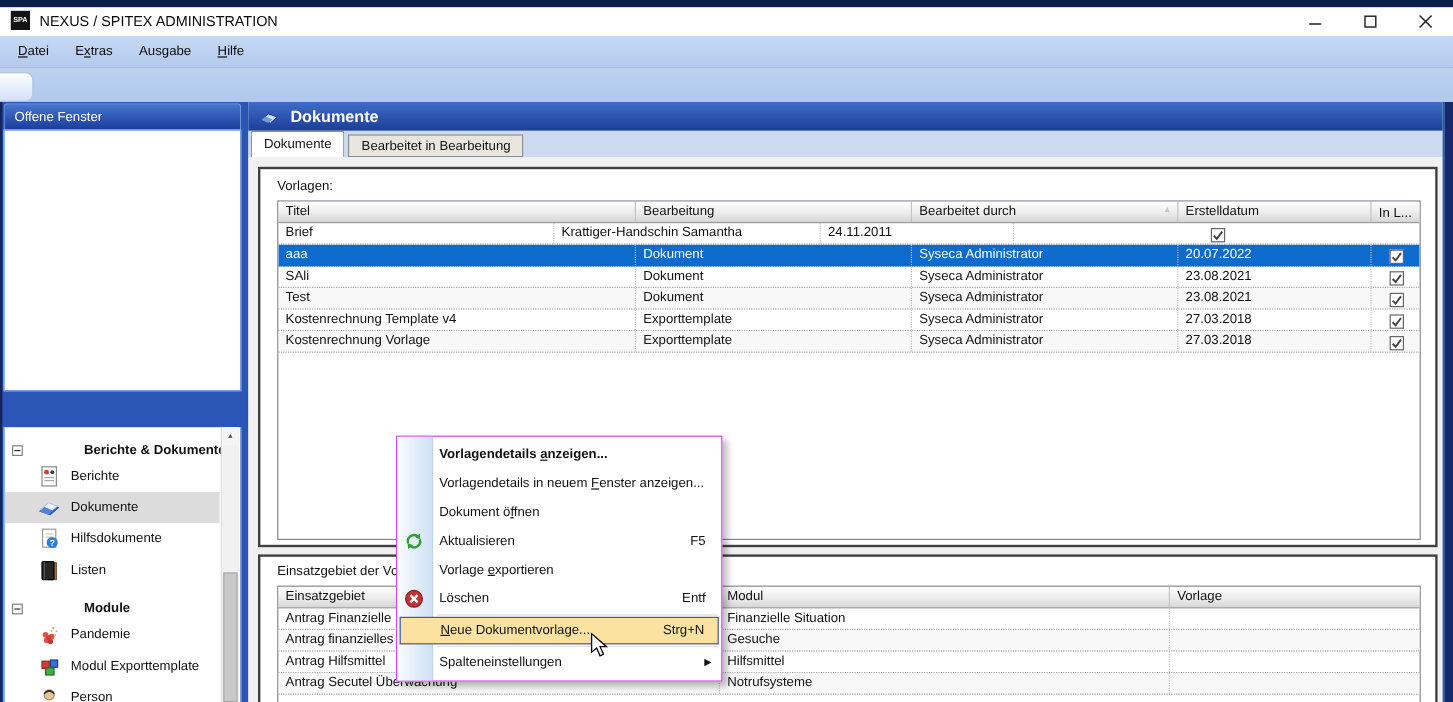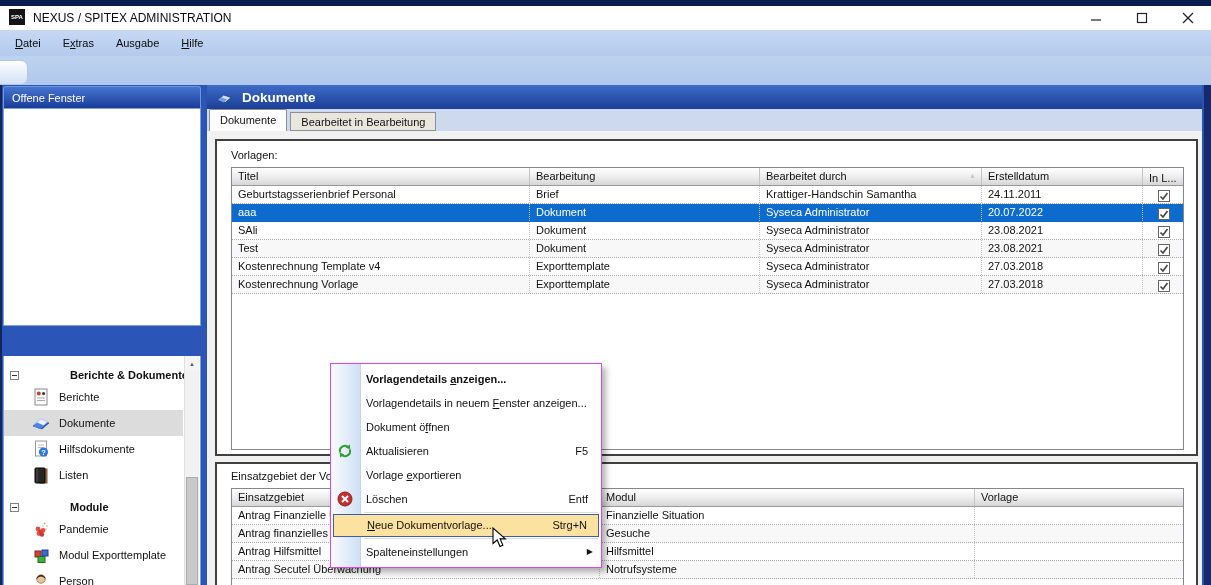--- a/index.html
+++ b/index.html
@@ -266,21 +266,20 @@
               <div class="lvh-c w1">Bearbeitung</div>
               <div class="lvh-c w2">
                 <span>Bearbeitet durch</span>
                 <span class="sort-ic">▲</span>
               </div>
               <div class="lvh-c w3">Erstelldatum</div>
               <div class="lvh-c w4" style="justify-content:flex-start;">In L...</div>
             </div>
             <div class="lv-body">
               <div class="lvr">
-                <div class="lvr-c w0">Geburtstagsserienbrief Personal</div>
                 <div class="lvr-c w1">Brief</div>
                 <div class="lvr-c w2">Krattiger-Handschin Samantha</div>
                 <div class="lvr-c w3">24.11.2011</div>
                 <div class="lvr-c w4">
                     <span class="cb">
                       <svg width="10" height="10">
                         <polyline points="1.5,5.5 4,8 8.5,2" fill="none" stroke="#444" stroke-width="1.6"></polyline>
                       </svg>
                     </span>
                   </div>

